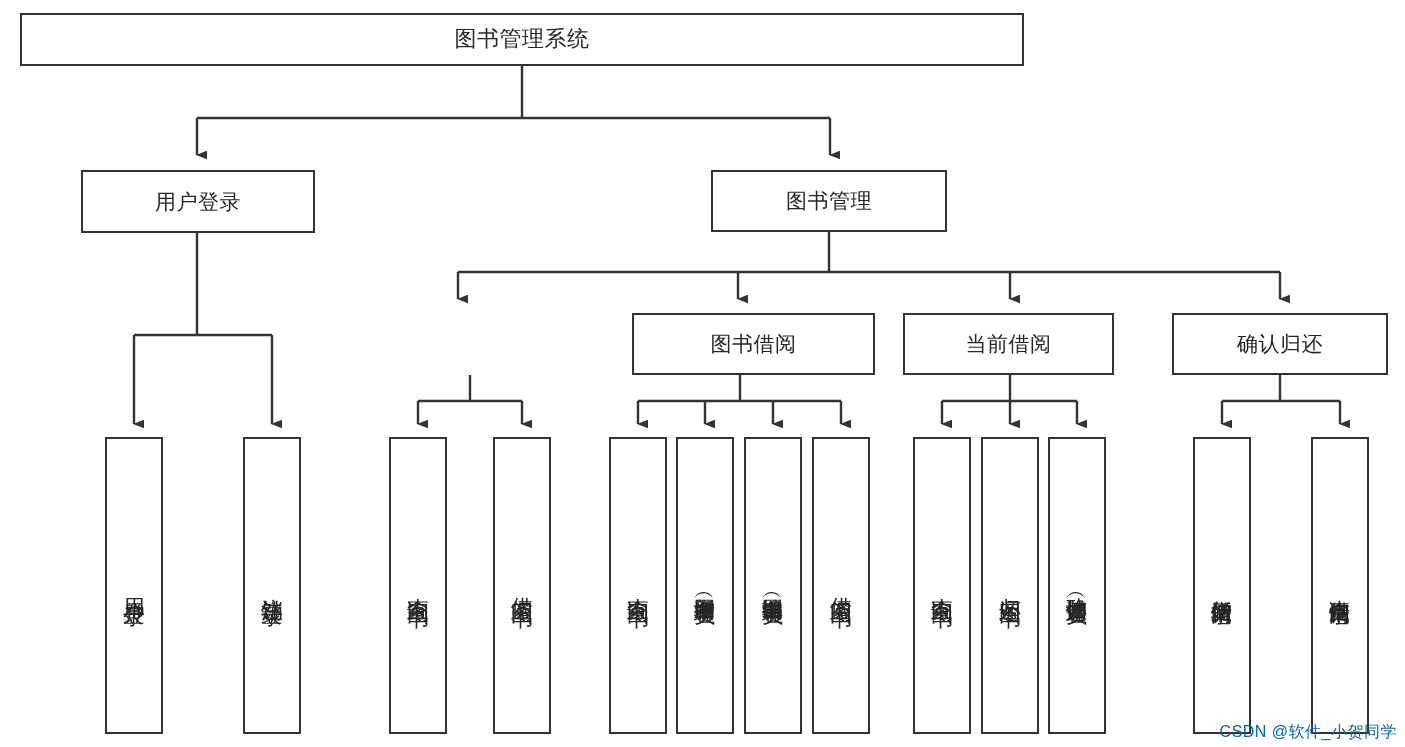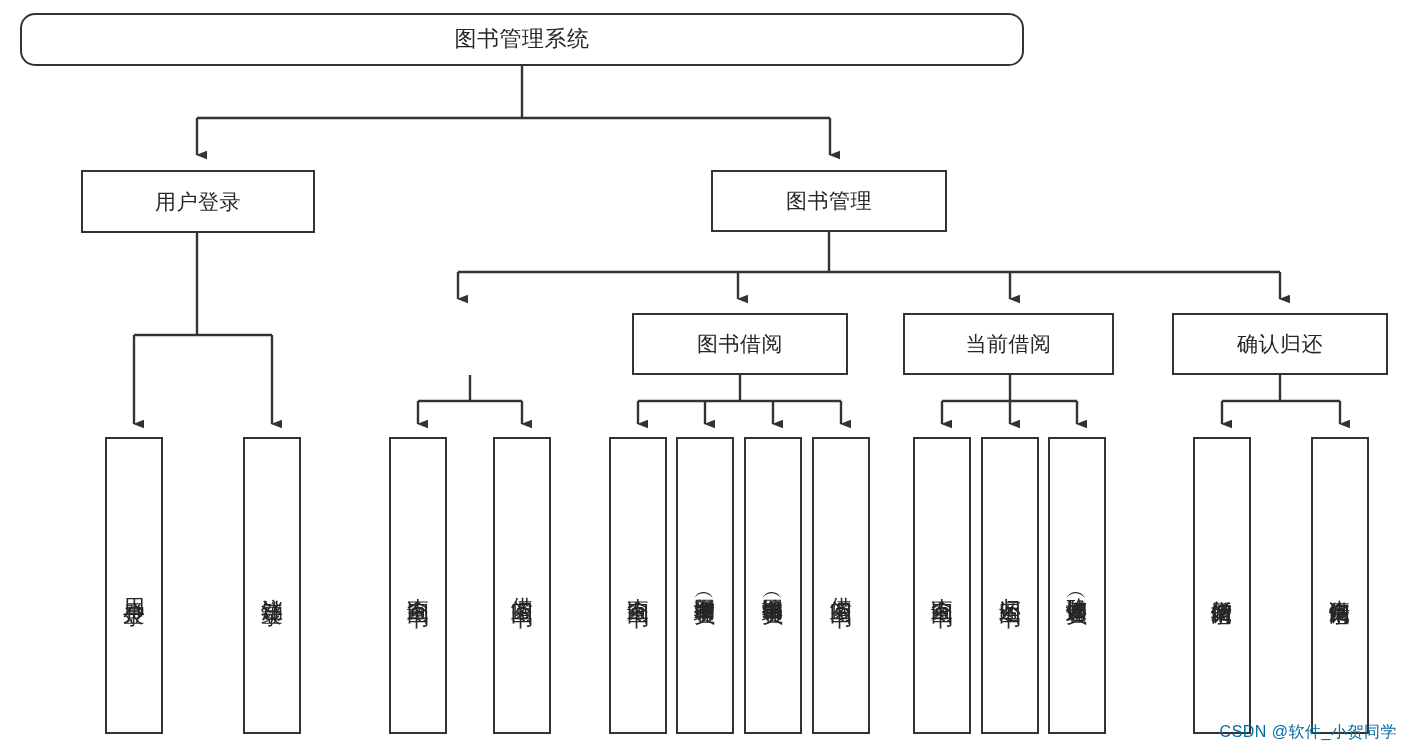--- a/index.html
+++ b/index.html
@@ -124,32 +124,32 @@
       <path d="M1010,401 L1010,424" marker-end="url(#arrow)"></path>
       <path d="M1077,401 L1077,424" marker-end="url(#arrow)"></path>
 
       <path d="M1280,375 L1280,401"></path>
       <path d="M1222,401 L1340,401"></path>
       <path d="M1222,401 L1222,424" marker-end="url(#arrow)"></path>
       <path d="M1340,401 L1340,424" marker-end="url(#arrow)"></path>
     </g>
   </svg>
 
-  <div class="node root horiz" style="left:20px; top:13px; width:1004px; height:53px;border-radius:15px;">
+  <div class="node root horiz" style="left:20px; top:13px; width:1004px; height:53px;">
     <span class="label">图书管理系统</span>
   </div>
 
   <div class="node horiz" style="left:81px; top:170px; width:234px; height:63px;">
     <span class="label">用户登录</span>
   </div>
   <div class="node horiz" style="left:711px; top:170px; width:236px; height:62px;">
     <span class="label">图书管理</span>
   </div>
 
-  <div class="node horiz" style="left:632px; top:313px; width:216px; height:62px;">
+  <div class="node horiz" style="left:632px; top:313px; width:243px; height:62px;">
     <span class="label">图书借阅</span>
   </div>
   <div class="node horiz" style="left:903px; top:313px; width:211px; height:62px;">
     <span class="label">当前借阅</span>
   </div>
   <div class="node horiz" style="left:1172px; top:313px; width:216px; height:62px;">
     <span class="label">确认归还</span>
   </div>
 
   <div class="node vert" style="left:105px; top:437px; width:58px; height:297px;">

